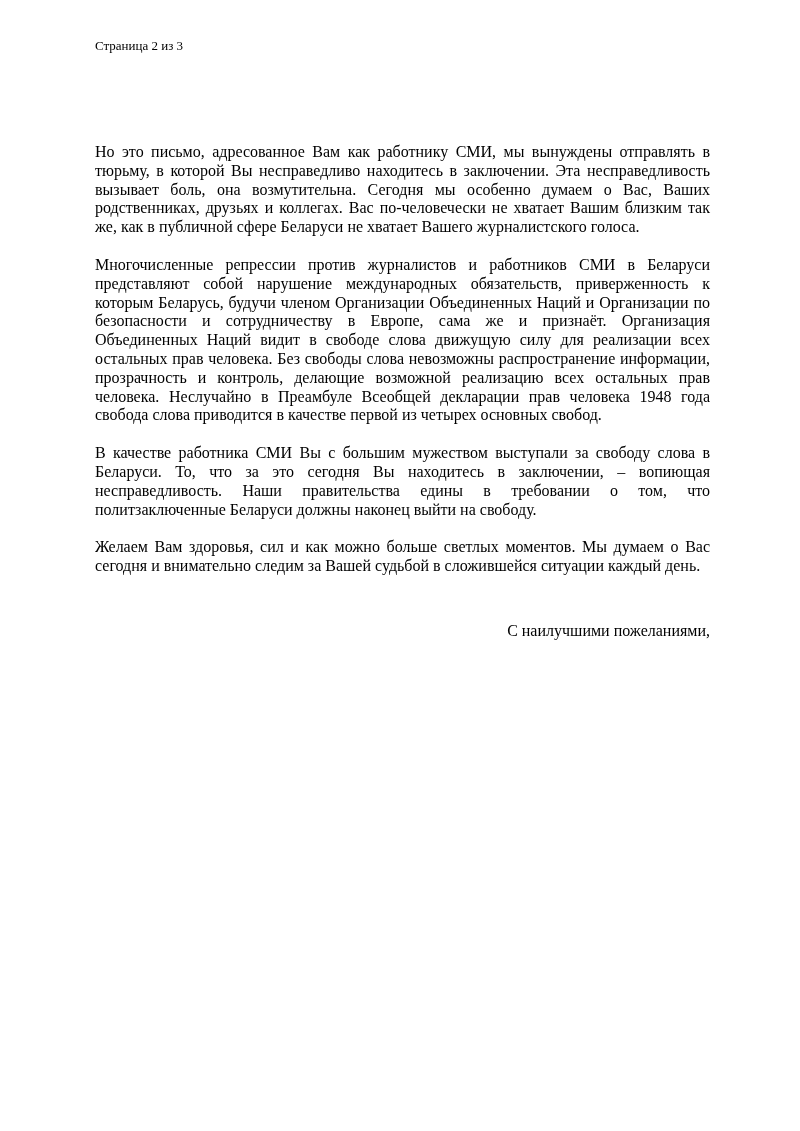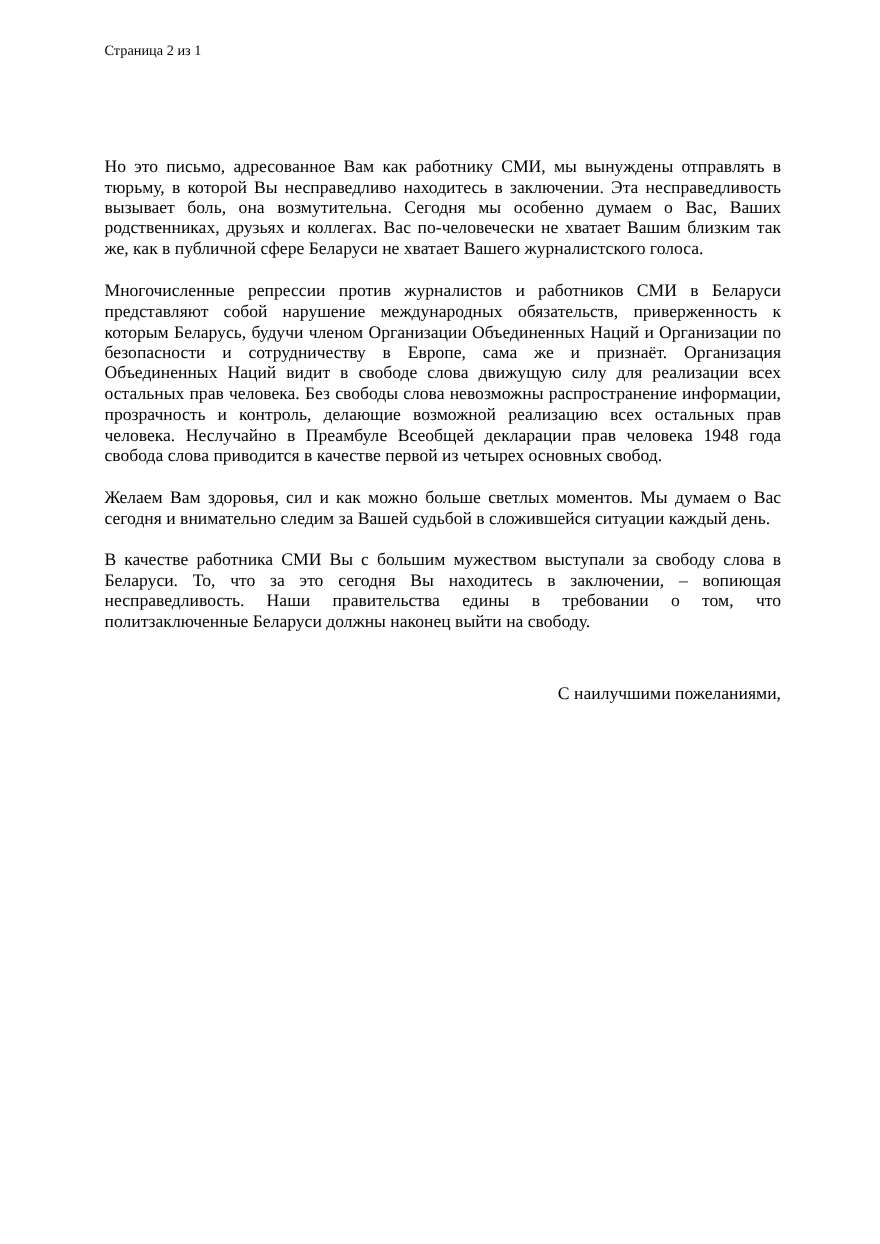--- a/index.html
+++ b/index.html
@@ -36,22 +36,22 @@
   }
   .letter-body p.closing {
     margin-top: 46px;
     text-align: right;
   }
 </style>
 </head>
 <body>
 
 <div class="page">
-  <div class="page-header">Страница 2 из 1</div>
+  <div class="page-header">Страница 2 из 3</div>
 
   <div class="letter-body">
     <p>Но это письмо, адресованное Вам как работнику СМИ, мы вынуждены отправлять в тюрьму, в которой Вы несправедливо находитесь в заключении. Эта несправедливость вызывает боль, она возмутительна. Сегодня мы особенно думаем о Вас, Ваших родственниках, друзьях и коллегах. Вас по-человечески не хватает Вашим близким так же, как в публичной сфере Беларуси не хватает Вашего журналистского голоса.</p>
     <p>Многочисленные репрессии против журналистов и работников СМИ в Беларуси представляют собой нарушение международных обязательств, приверженность к которым Беларусь, будучи членом Организации Объединенных Наций и Организации по безопасности и сотрудничеству в Европе, сама же и признаёт. Организация Объединенных Наций видит в свободе слова движущую силу для реализации всех остальных прав человека. Без свободы слова невозможны распространение информации, прозрачность и контроль, делающие возможной реализацию всех остальных прав человека. Неслучайно в Преамбуле Всеобщей декларации прав человека 1948 года свобода слова приводится в качестве первой из четырех основных свобод.</p>
+    <p>В качестве работника СМИ Вы с большим мужеством выступали за свободу слова в Беларуси. То, что за это сегодня Вы находитесь в заключении, – вопиющая несправедливость. Наши правительства едины в требовании о том, что политзаключенные Беларуси должны наконец выйти на свободу.</p>
     <p>Желаем Вам здоровья, сил и как можно больше светлых моментов. Мы думаем о Вас сегодня и внимательно следим за Вашей судьбой в сложившейся ситуации каждый день.</p>
-    <p>В качестве работника СМИ Вы с большим мужеством выступали за свободу слова в Беларуси. То, что за это сегодня Вы находитесь в заключении, – вопиющая несправедливость. Наши правительства едины в требовании о том, что политзаключенные Беларуси должны наконец выйти на свободу.</p>
     <p class="closing">С наилучшими пожеланиями,</p>
   </div>
 </div>
 
 </body></html>

